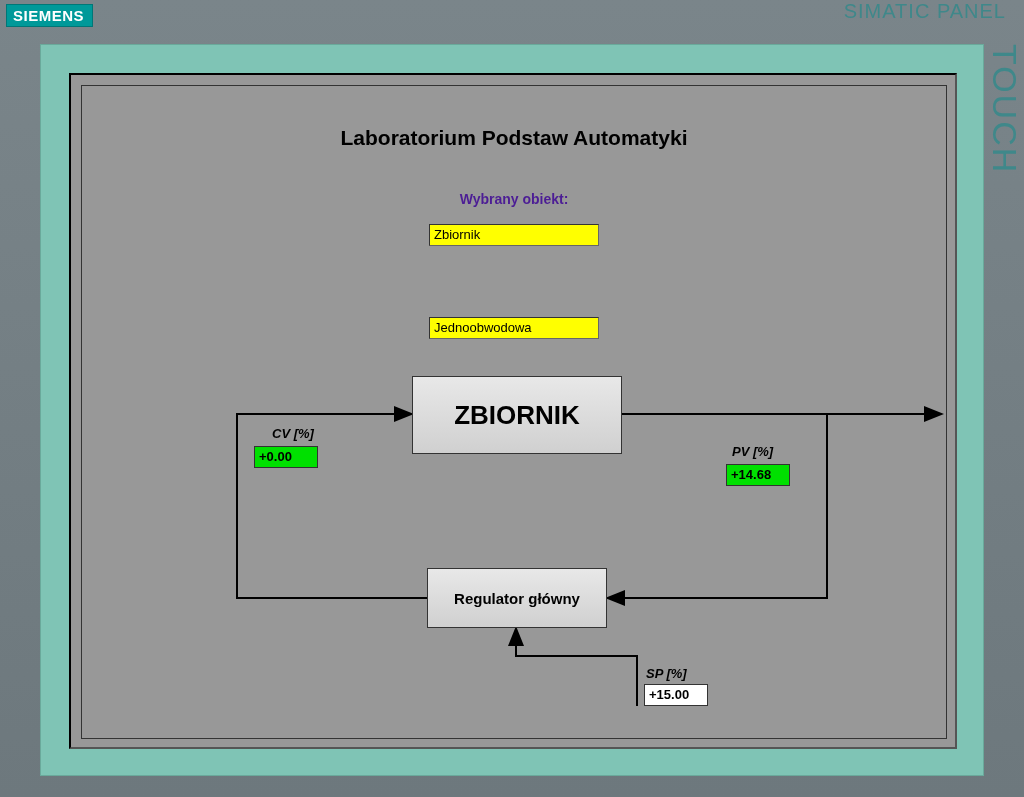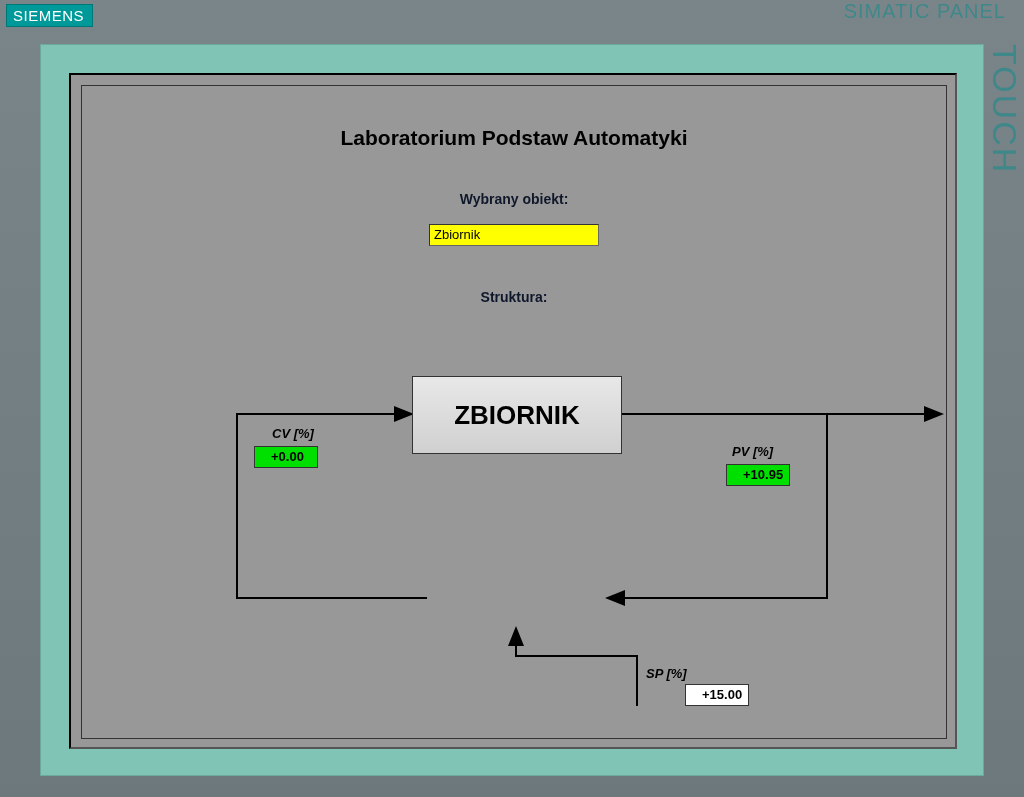--- a/index.html
+++ b/index.html
@@ -12,21 +12,21 @@
     font-family: Arial, sans-serif;
     position: relative;
     overflow: hidden;
   }
   .siemens-logo {
     position: absolute;
     top: 4px;
     left: 6px;
     background: #009999;
     color: #fff;
-    font-weight: normal;
+    font-weight: bold;
     font-size: 15px;
     letter-spacing: 0.5px;
     padding: 2px 8px 2px 6px;
     border: 1px solid #007777;
   }
   .simatic-label {
     position: absolute;
     top: 0;
     right: 18px;
     color: #3f888a;
@@ -78,21 +78,21 @@
     left: 0;
     width: 100%;
     text-align: center;
     font-size: 21px;
     font-weight: bold;
     color: #000;
   }
   .sublabel {
     font-size: 14px;
     font-weight: bold;
-    color: #0f172a;
+    color: #4c1d95;
     text-align: center;
     width: 100%;
     position: absolute;
   }
   .sel-label-1 { top: 105px; }
   .sel-label-2 { top: 203px; }
   .yellow-select {
     position: absolute;
     width: 170px;
     height: 22px;
@@ -143,26 +143,26 @@
     color: #000;
     font-style: italic;
   }
   .val-box {
     position: absolute;
     width: 64px;
     height: 22px;
     font-size: 13px;
     font-weight: bold;
     color: #000;
-    padding: 2px 16px;
+    padding: 2px 4px;
     text-align: left;
     border: 1px solid #333;
   }
   .green { background: #00e000; }
-  .white { background: #ffffff; margin-left: 41px; }
+  .white { background: #ffffff; }
 
   .cv-label { top: 60px; left: 190px; }
   .cv-box   { top: 80px; left: 172px; }
   .pv-label { top: 78px; left: 650px; }
   .pv-box   { top: 98px; left: 644px; }
   .sp-label { top: 300px; left: 564px; }
   .sp-box   { top: 318px; left: 562px; }
 
   svg.wires {
     position: absolute;
@@ -180,47 +180,48 @@
 
 <div class="bezel">
   <div class="screen">
     <div class="inner-panel">
 
       <div class="title">Laboratorium Podstaw Automatyki</div>
 
       <div class="sublabel sel-label-1">Wybrany obiekt:</div>
       <div class="yellow-select sel1">Zbiornik</div>
 
-      <div class="sublabel sel-label-2">Struktura:</div>
+      <div class="yellow-select sel2">Jednoobwodowa</div>
 
       <div class="diagram">
 
         <svg class="wires">
           <defs>
             <marker id="arrow" markerWidth="10" markerHeight="10" refX="8" refY="4" orient="auto" markerUnits="strokeWidth">
               <path d="M0,0 L10,4 L0,8 z" fill="#000"></path>
             </marker>
           </defs>
 
           <polyline points="345,232 155,232 155,48 328,48" fill="none" stroke="#000" stroke-width="2" marker-end="url(#arrow)"></polyline>
 
           <polyline points="540,48 858,48" fill="none" stroke="#000" stroke-width="2" marker-end="url(#arrow)"></polyline>
 
           <polyline points="745,48 745,232 527,232" fill="none" stroke="#000" stroke-width="2" marker-end="url(#arrow)"></polyline>
 
           <polyline points="555,340 555,290 434,290 434,264" fill="none" stroke="#000" stroke-width="2" marker-end="url(#arrow)"></polyline>
         </svg>
 
         <div class="block block-zbiornik">ZBIORNIK</div>
+        <div class="block block-reg">Regulator główny</div>
 
         <div class="val-label cv-label">CV [%]</div>
         <div class="val-box green cv-box">+0.00</div>
 
         <div class="val-label pv-label">PV [%]</div>
-        <div class="val-box green pv-box">+10.95</div>
+        <div class="val-box green pv-box">+14.68</div>
 
         <div class="val-label sp-label">SP [%]</div>
         <div class="val-box white sp-box">+15.00</div>
 
       </div>
     </div>
   </div>
 </div>
 
 </body></html>

